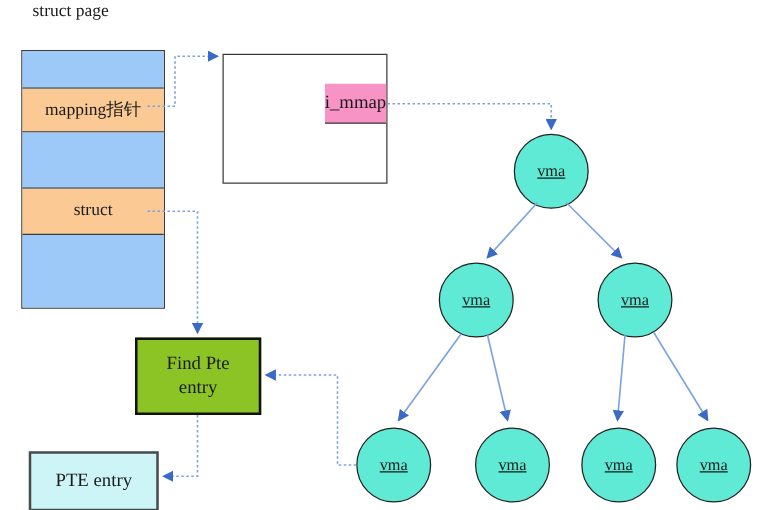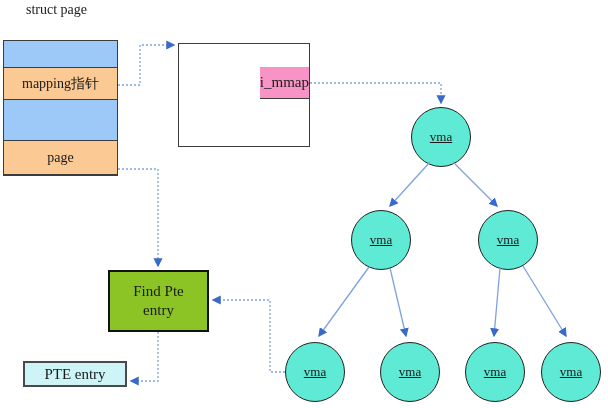--- a/index.html
+++ b/index.html
@@ -5,21 +5,21 @@
   html,body{margin:0;padding:0;background:#ffffff;}
   #canvas{
     position:relative;width:608px;height:408px;background:#ffffff;overflow:hidden;
     font-family:"Liberation Serif","DejaVu Serif",serif;color:#1a1a1a;
   }
   .float-label{position:absolute;font-size:14px;white-space:nowrap;}
   
   .stack{position:absolute;border:1px solid #3c3c3c;box-sizing:border-box;display:flex;flex-direction:column;}
   .stack .row{box-sizing:border-box;border-bottom:1px solid #3c3c3c;display:flex;align-items:center;justify-content:center;font-size:14px;}
   .stack .row:last-child{border-bottom:none;}
-  #struct-page{left:3px;top:40px;width:115px;height:136px;}
+  #struct-page{left:17px;top:40px;width:115px;height:207px;}
   #struct-page .r0{height:30px;background:#9cc9f8;}
   #struct-page .r1{height:35px;background:#fbc993;}
   #struct-page .r2{height:45px;background:#9cc9f8;}
   #struct-page .r3{height:37px;background:#fbc993;}
   #struct-page .r4{flex:1;background:#9cc9f8;}
   #address-space{left:178px;top:43px;width:132px;height:104px;align-items:flex-end;}
   #address-space .r0{height:23px;background:#2fc8c8;}
   #address-space .r1{height:32px;background:#f893c5;font-size:15px;}
   #address-space .r2{flex:1;background:#2fc8c8;}
   
@@ -27,38 +27,38 @@
     position:absolute;width:60px;height:60px;border-radius:50%;
     background:#5eead4;border:1px solid #222;box-sizing:border-box;
     display:flex;align-items:center;justify-content:center;font-size:13px;text-decoration:underline;
   }
   
   .proc{
     position:absolute;box-sizing:border-box;display:flex;align-items:center;justify-content:center;
     text-align:center;font-size:15px;line-height:1.25;font-family:Liberation Serif, serif;
   }
   #find-pte{left:108px;top:270px;width:101px;height:62px;background:#8cc325;border:2px solid #111;padding:0 12px;}
-  #pte-entry{left:23px;top:361px;width:104px;height:26px;background:#cdf4f7;border:2px solid #4a4a4a;}
+  #pte-entry{left:23px;top:361px;width:104px;height:48px;background:#cdf4f7;border:2px solid #4a4a4a;}
   
   #arrows{position:absolute;left:0;top:0;width:608px;height:408px;pointer-events:none;}
   #arrows polyline,#arrows line{fill:none;stroke:#7da2e0;stroke-width:1.3px;}
   #arrows .dotted{stroke-dasharray:2 2;}
 </style>
 </head>
 <body>
 
 <div id="canvas">
 
   <div class="float-label" style="left:26px;top:2px;font-family:Liberation Serif, serif;">struct page</div>
 
   <div id="struct-page" class="stack">
     <div class="row r0"></div>
     <div class="row r1">mapping指针</div>
     <div class="row r2"></div>
-    <div class="row r3">page</div>
+    <div class="row r3">struct</div>
     <div class="row r4"></div>
   </div>
 
   <div id="address-space" class="stack">
     <div class="row r0"></div>
     <div class="row r1">i_mmap</div>
     <div class="row r2"></div>
   </div>
 
   <div class="vma" style="left:411px;top:107px;">vma</div>

